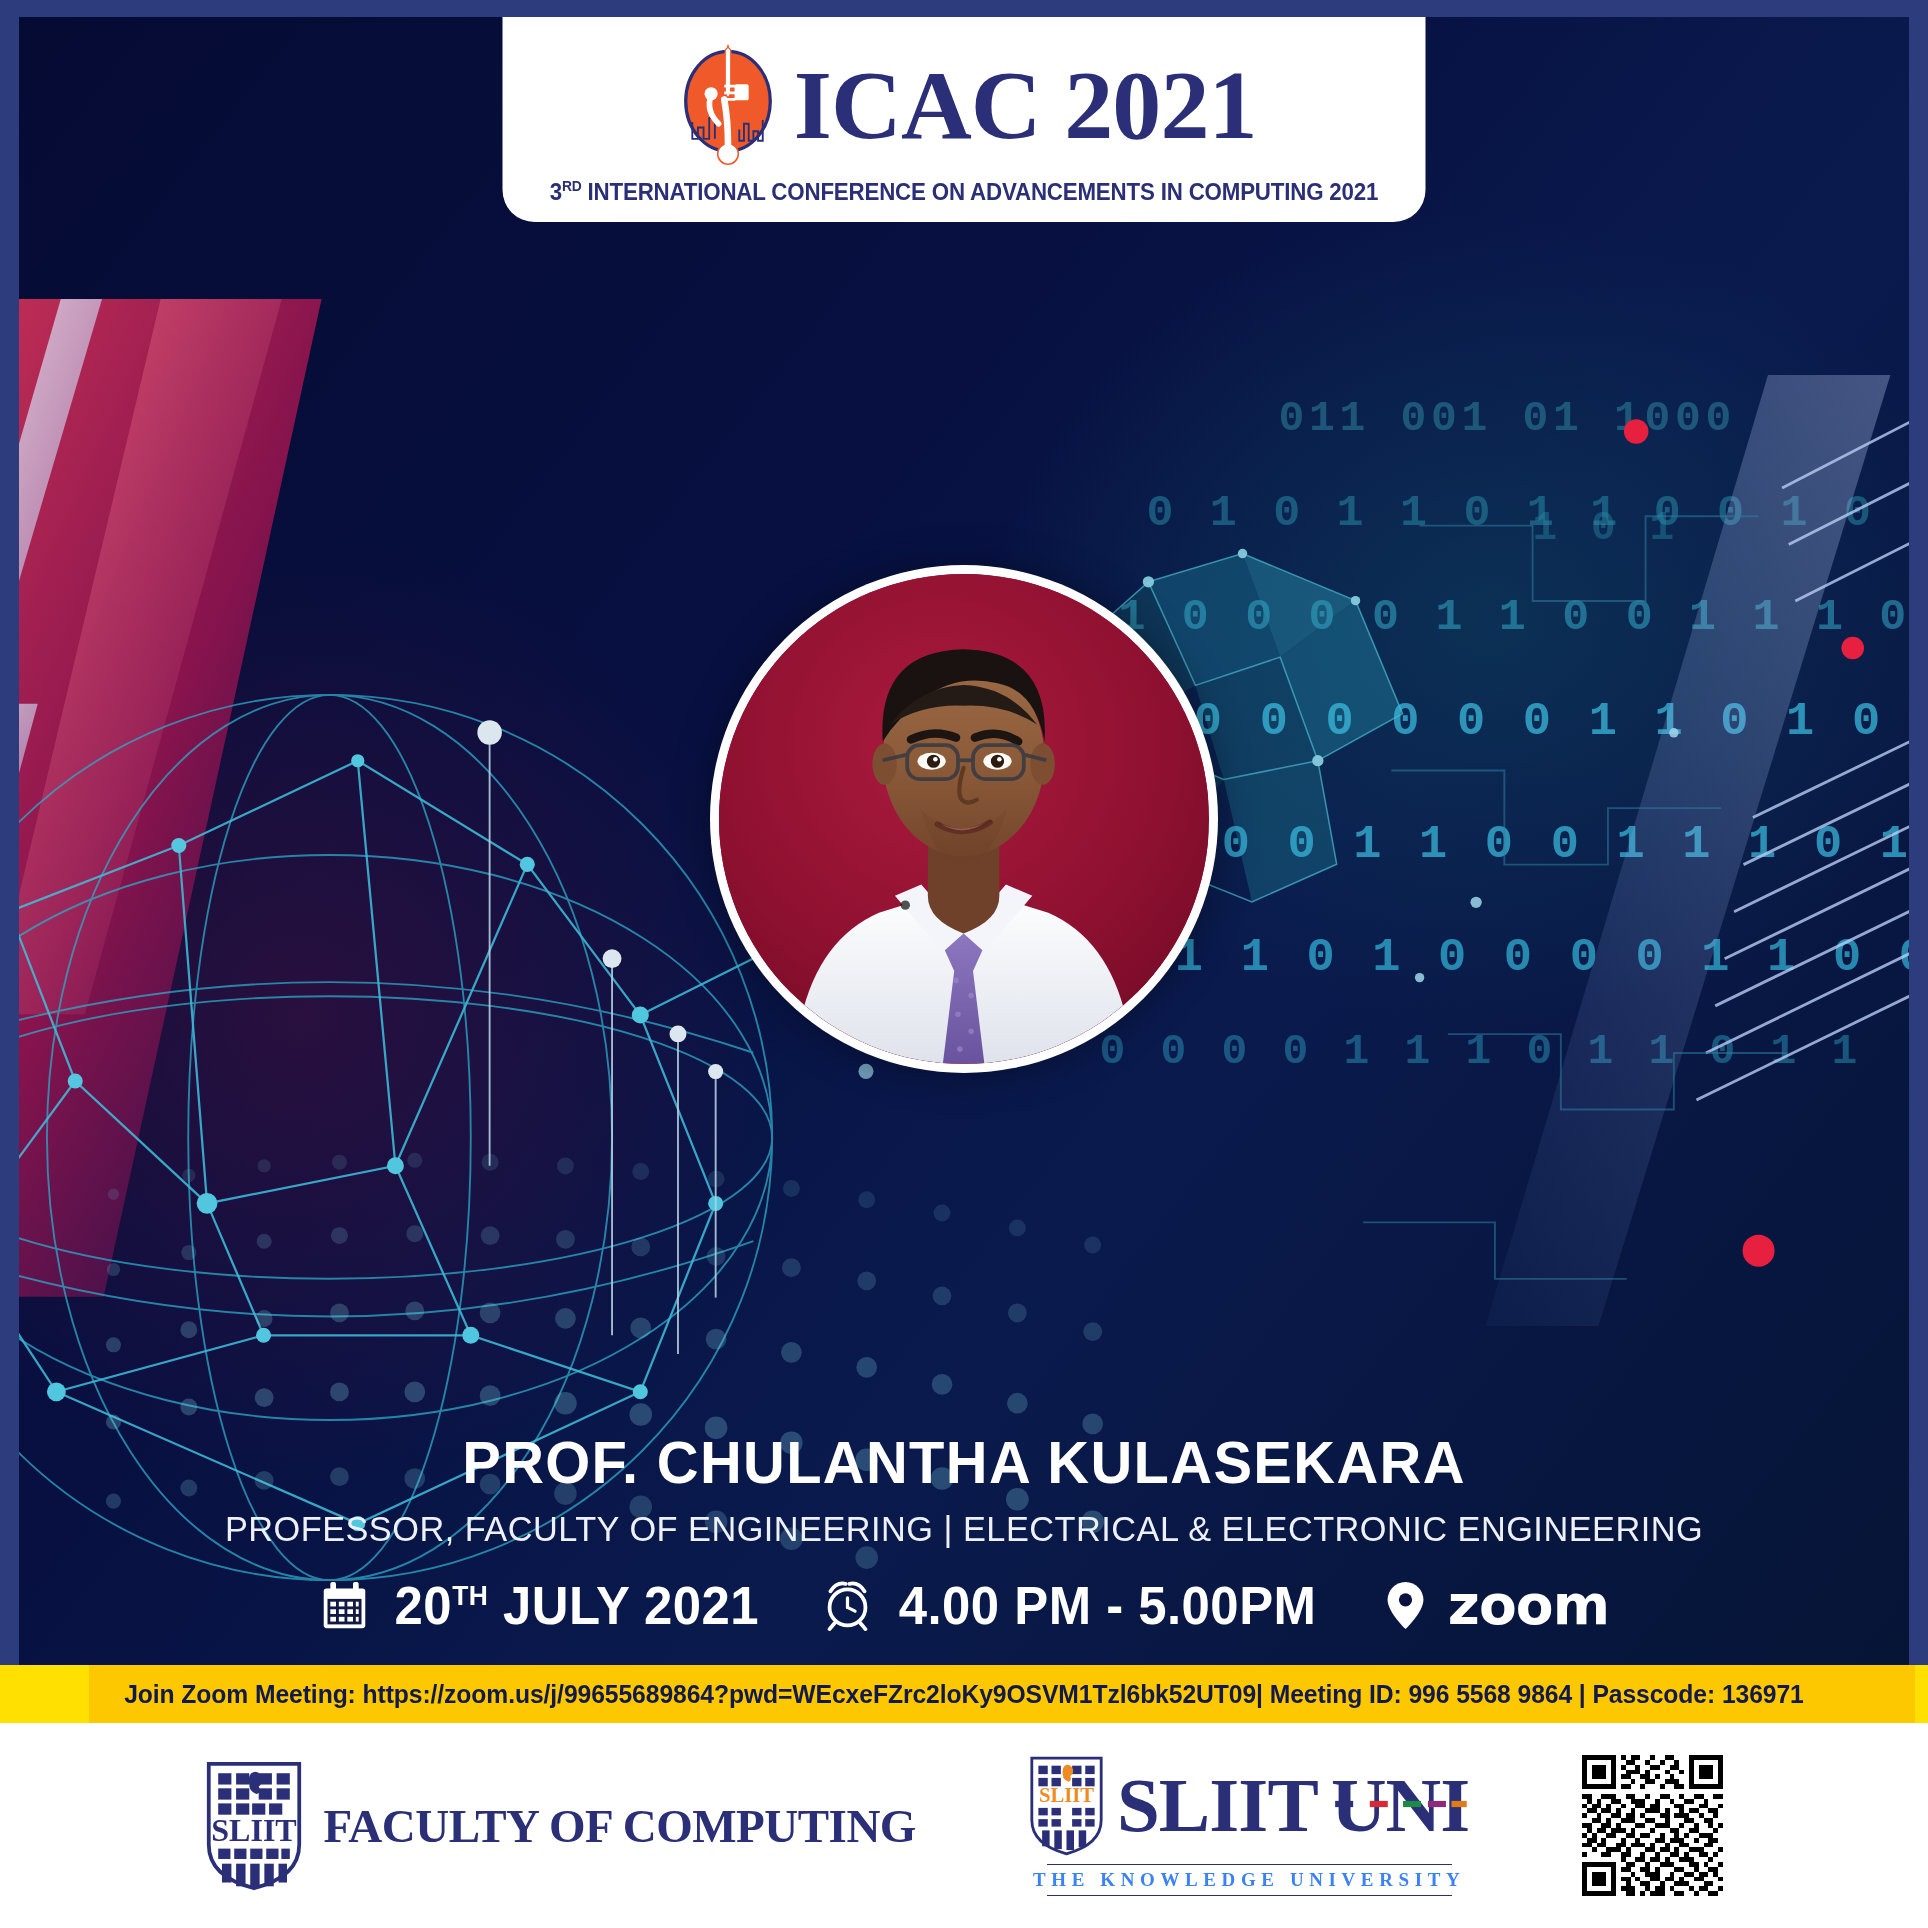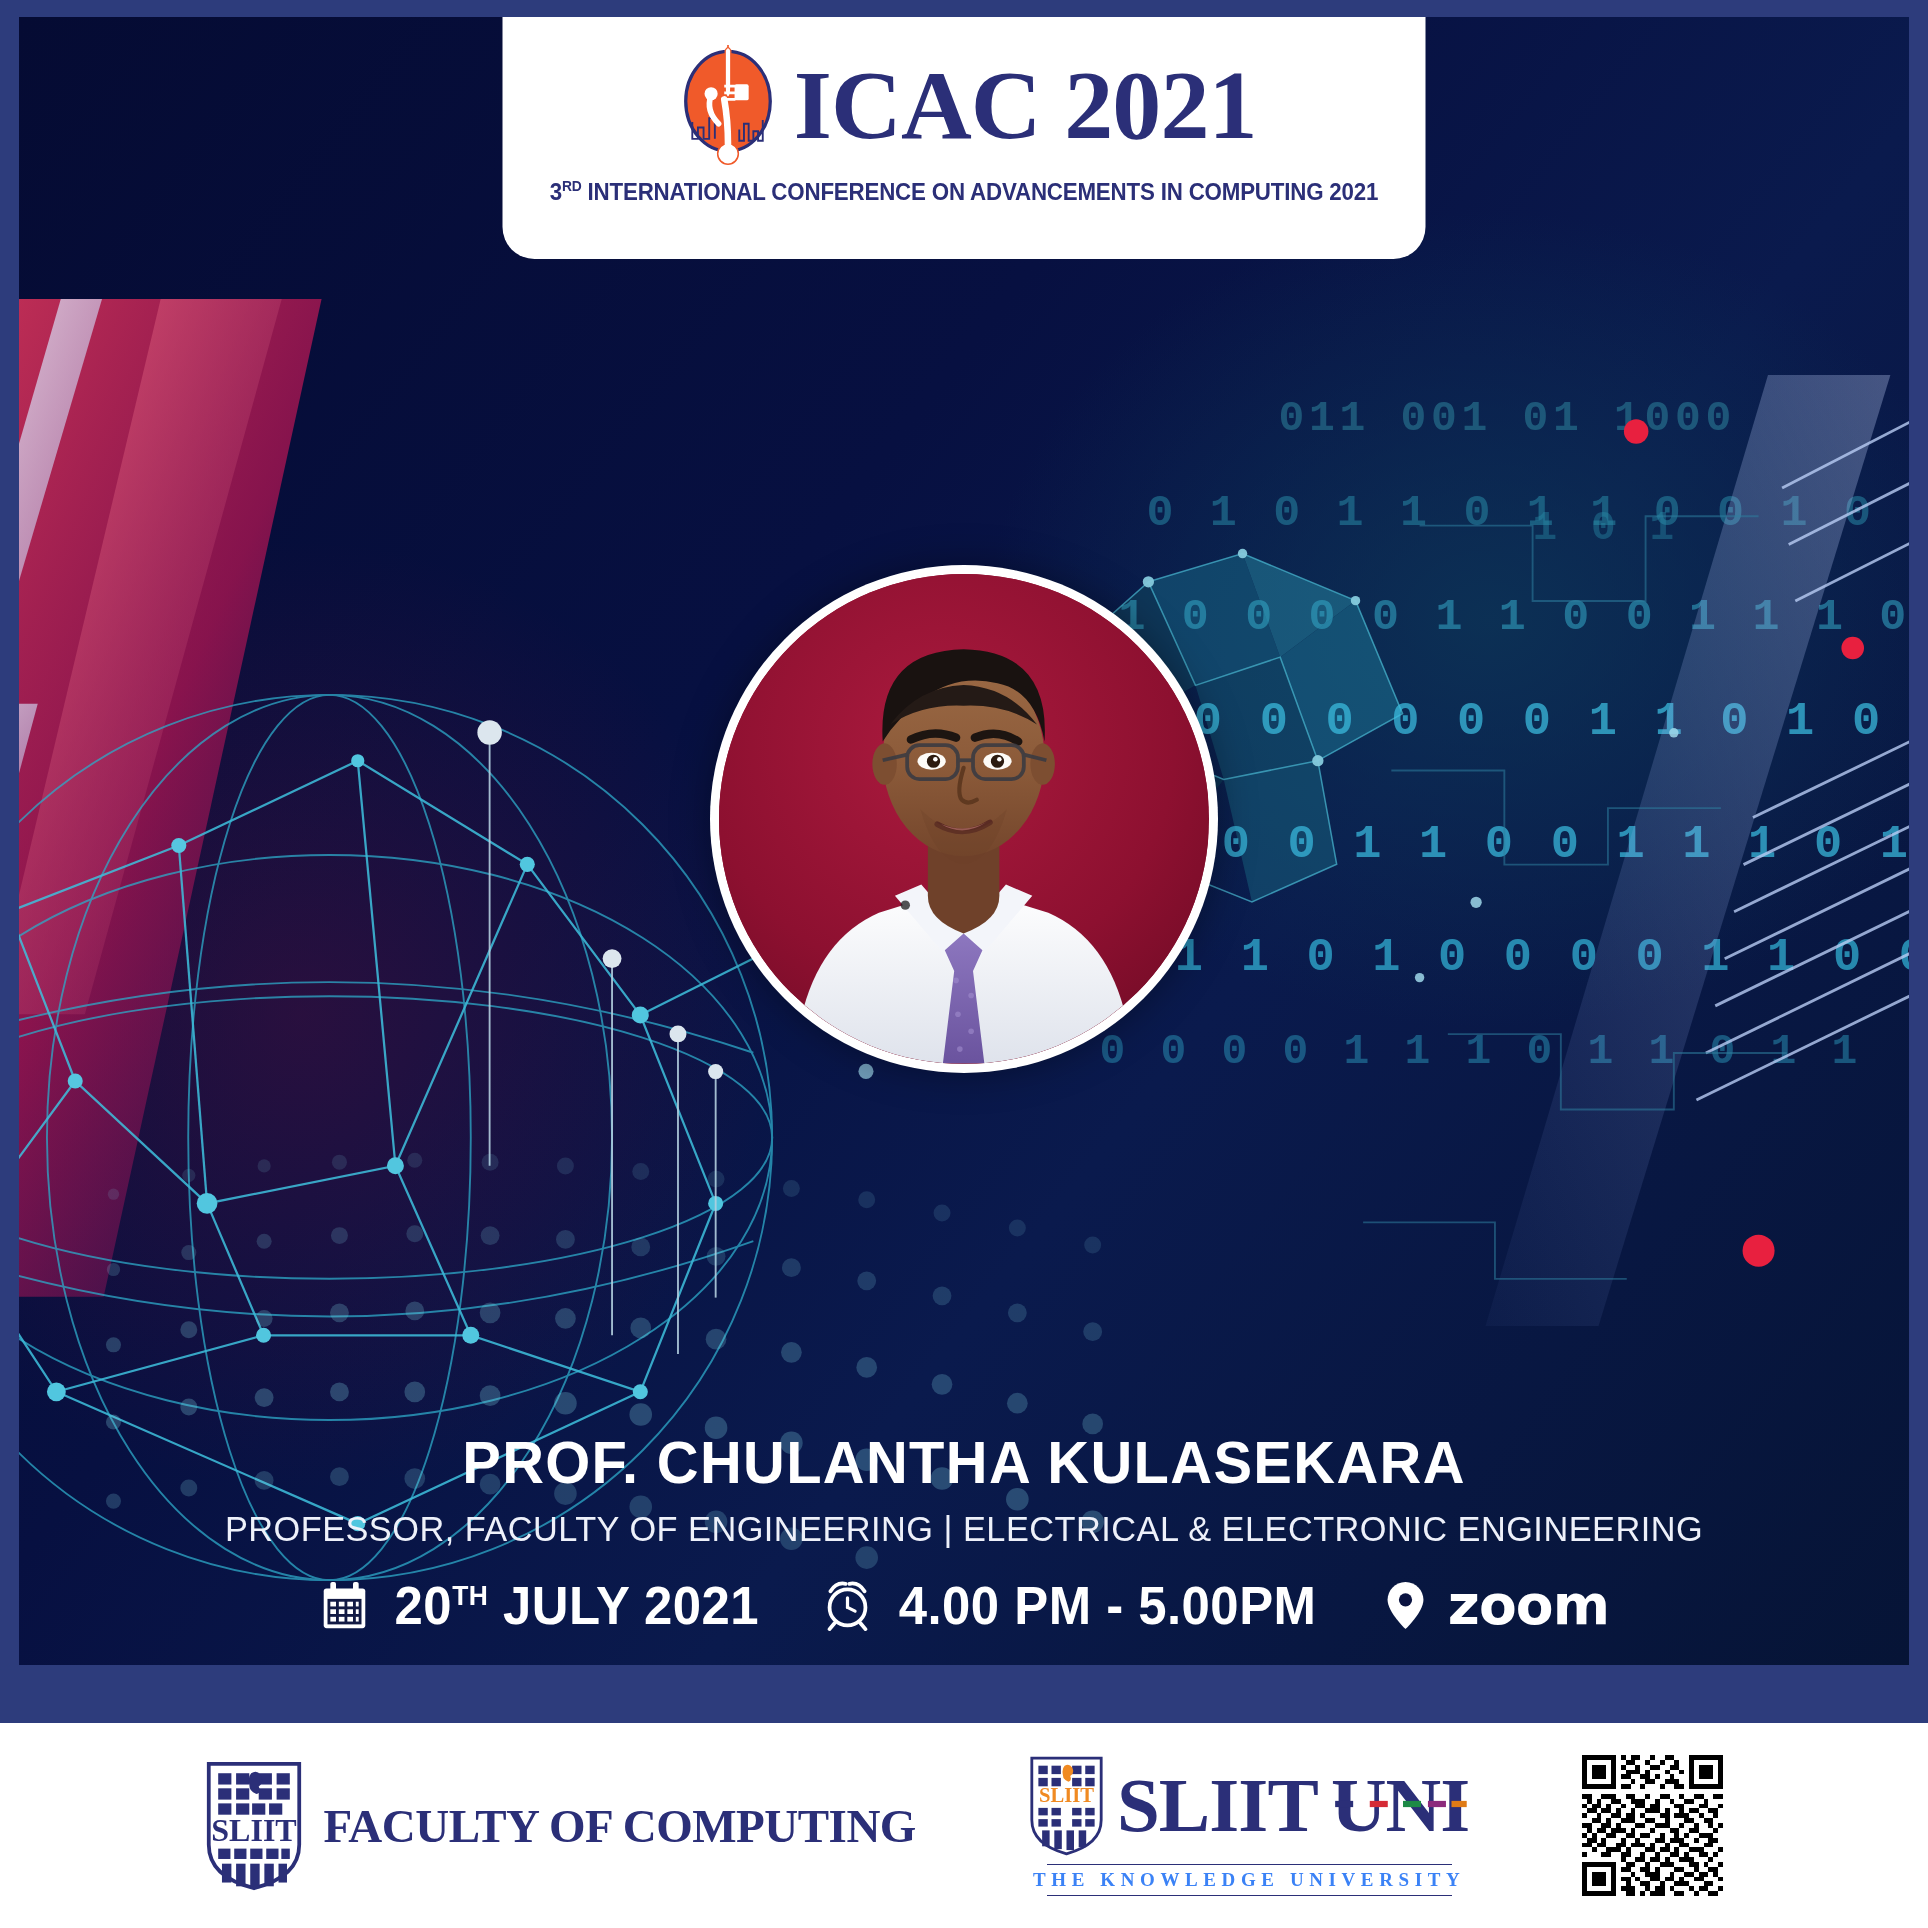--- a/index.html
+++ b/index.html
@@ -55,21 +55,21 @@
   .circuit { position:absolute; right:-38px; top:358px; width:584px; height:951px; }
 
   
   .poly { position:absolute; left:734px; top:527px; width:659px; height:584px; opacity:.85; }
 
   
   .logo-plate {
     position:absolute;
     left:50%; transform:translateX(-50%);
     top:0;
-    width:923px; height:242px;
+    width:923px; height:205px;
     background:#ffffff;
     border-radius:0 0 32px 32px;
     display:flex; flex-direction:column;
     align-items:center; justify-content:flex-start;
     padding-top:26px;
     z-index:8;
   }
   .logo-row { display:flex; align-items:center; gap:5.6px; }
   .logo-mark { width:113px; height:124px; flex:none; margin-right:3.8px; }
   .logo-word {
@@ -645,20 +645,23 @@
         <svg class="meta-ico" viewBox="0 0 54 54">
           <path d="M27 2 C16 2 8 11 8 21 C8 34 27 52 27 52 C27 52 46 34 46 21 C46 11 38 2 27 2 Z" fill="#ffffff"></path>
           <circle cx="27" cy="21" r="7" fill="#0a1340"></circle>
         </svg>
         <span class="meta-zoom">zoom</span>
       </div>
 
     </div>
   </div>
 
+  <div class="zoom-bar">
+    <span>Join Zoom Meeting: https://zoom.us/j/99655689864?pwd=WEcxeFZrc2loKy9OSVM1Tzl6bk52UT09| Meeting ID: 996 5568 9864 | Passcode: 136971</span>
+  </div>
 
   <div class="footer">
 
     <div class="foc">
       <svg width="98" height="132" viewBox="0 0 104 140">
         <path d="M4 4 h96 v86 q0 34 -48 46 q-48 -12 -48 -46 z" fill="#ffffff" stroke="#2b2f78" stroke-width="4"></path>
         <g fill="#2b2f78">
           <rect x="14" y="14" width="14" height="12"></rect>
             <rect x="33" y="14" width="14" height="12"></rect>
           <rect x="57" y="14" width="14" height="12"></rect>

